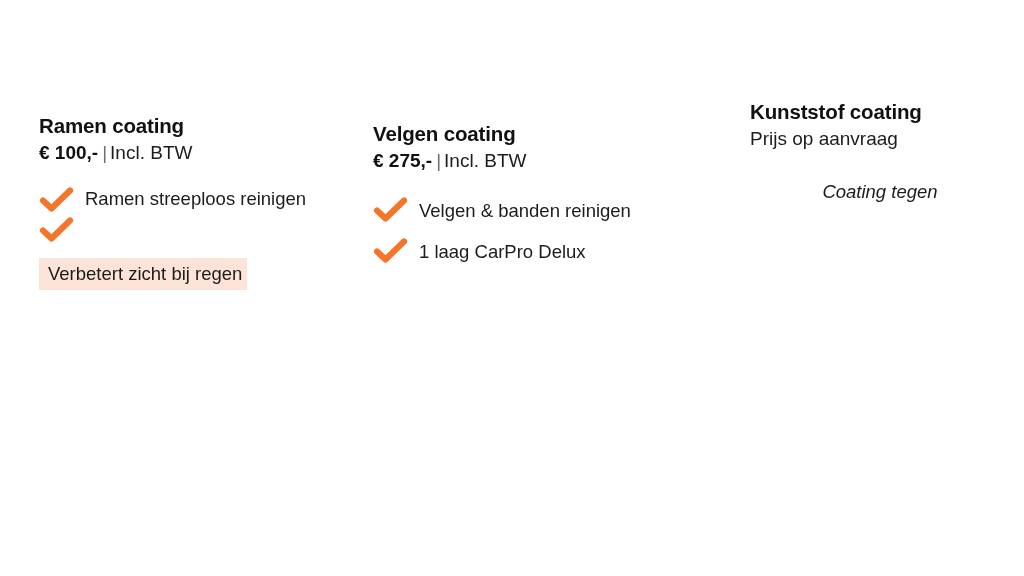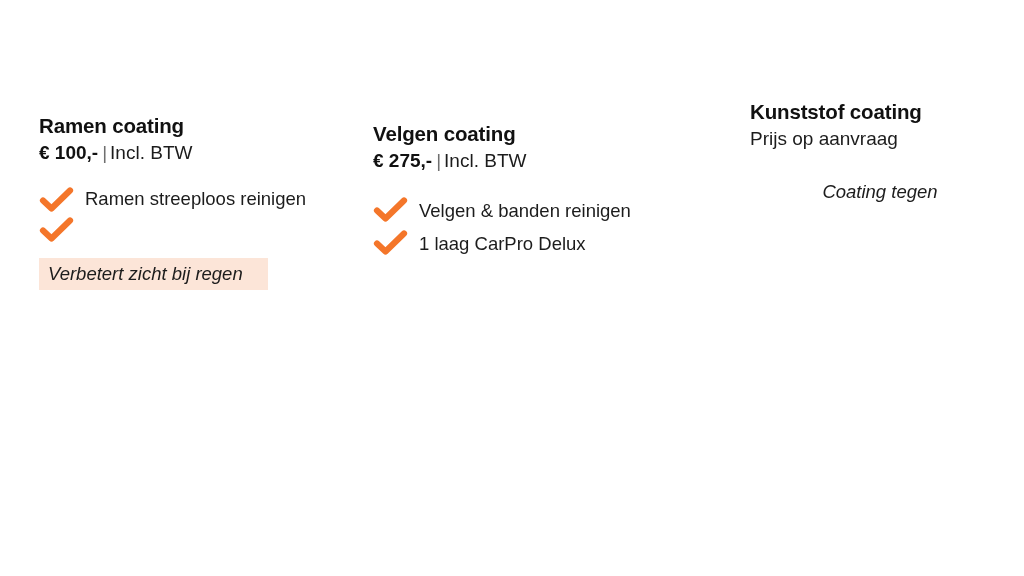--- a/index.html
+++ b/index.html
@@ -80,21 +80,21 @@
   }
   .col-ramen .features  { margin-top: 21px; }
   .col-velgen .features { margin-top: 23px; }
 
   .feature {
     display: flex;
     align-items: flex-start;
     margin: 0;
   }
   .col-ramen  .feature + .feature { margin-top: 4px; }
-  .col-velgen .feature + .feature { margin-top: 7px; }
+  .col-velgen .feature + .feature { margin-top: 15px; }
 
   .check-icon {
     flex: 0 0 auto;
     width: 36px;
     height: 26px;
     margin-right: 10px;
     display: block;
   }
   .check-icon svg { display: block; }
 
@@ -104,23 +104,22 @@
     color: #1c1c1c;
     padding-top: 1px;
   }
   .col-velgen .feature-label { line-height: 23px; padding-top: 2px; }
 
   
   .highlight-band {
     margin-top: 15px;
     background: #fce5d8;
     display: inline-block;
-    padding: 4px 25px 5px 9px;
+    padding: 4px 5px 5px 9px;
     font-size: 18.5px;
-    font-style: italic;
     line-height: 23px;
     color: #1c1c1c;
     white-space: nowrap;
   }
 
   
   .note {
     margin-top: 28px;
     font-size: 18.5px;
     font-style: italic;

